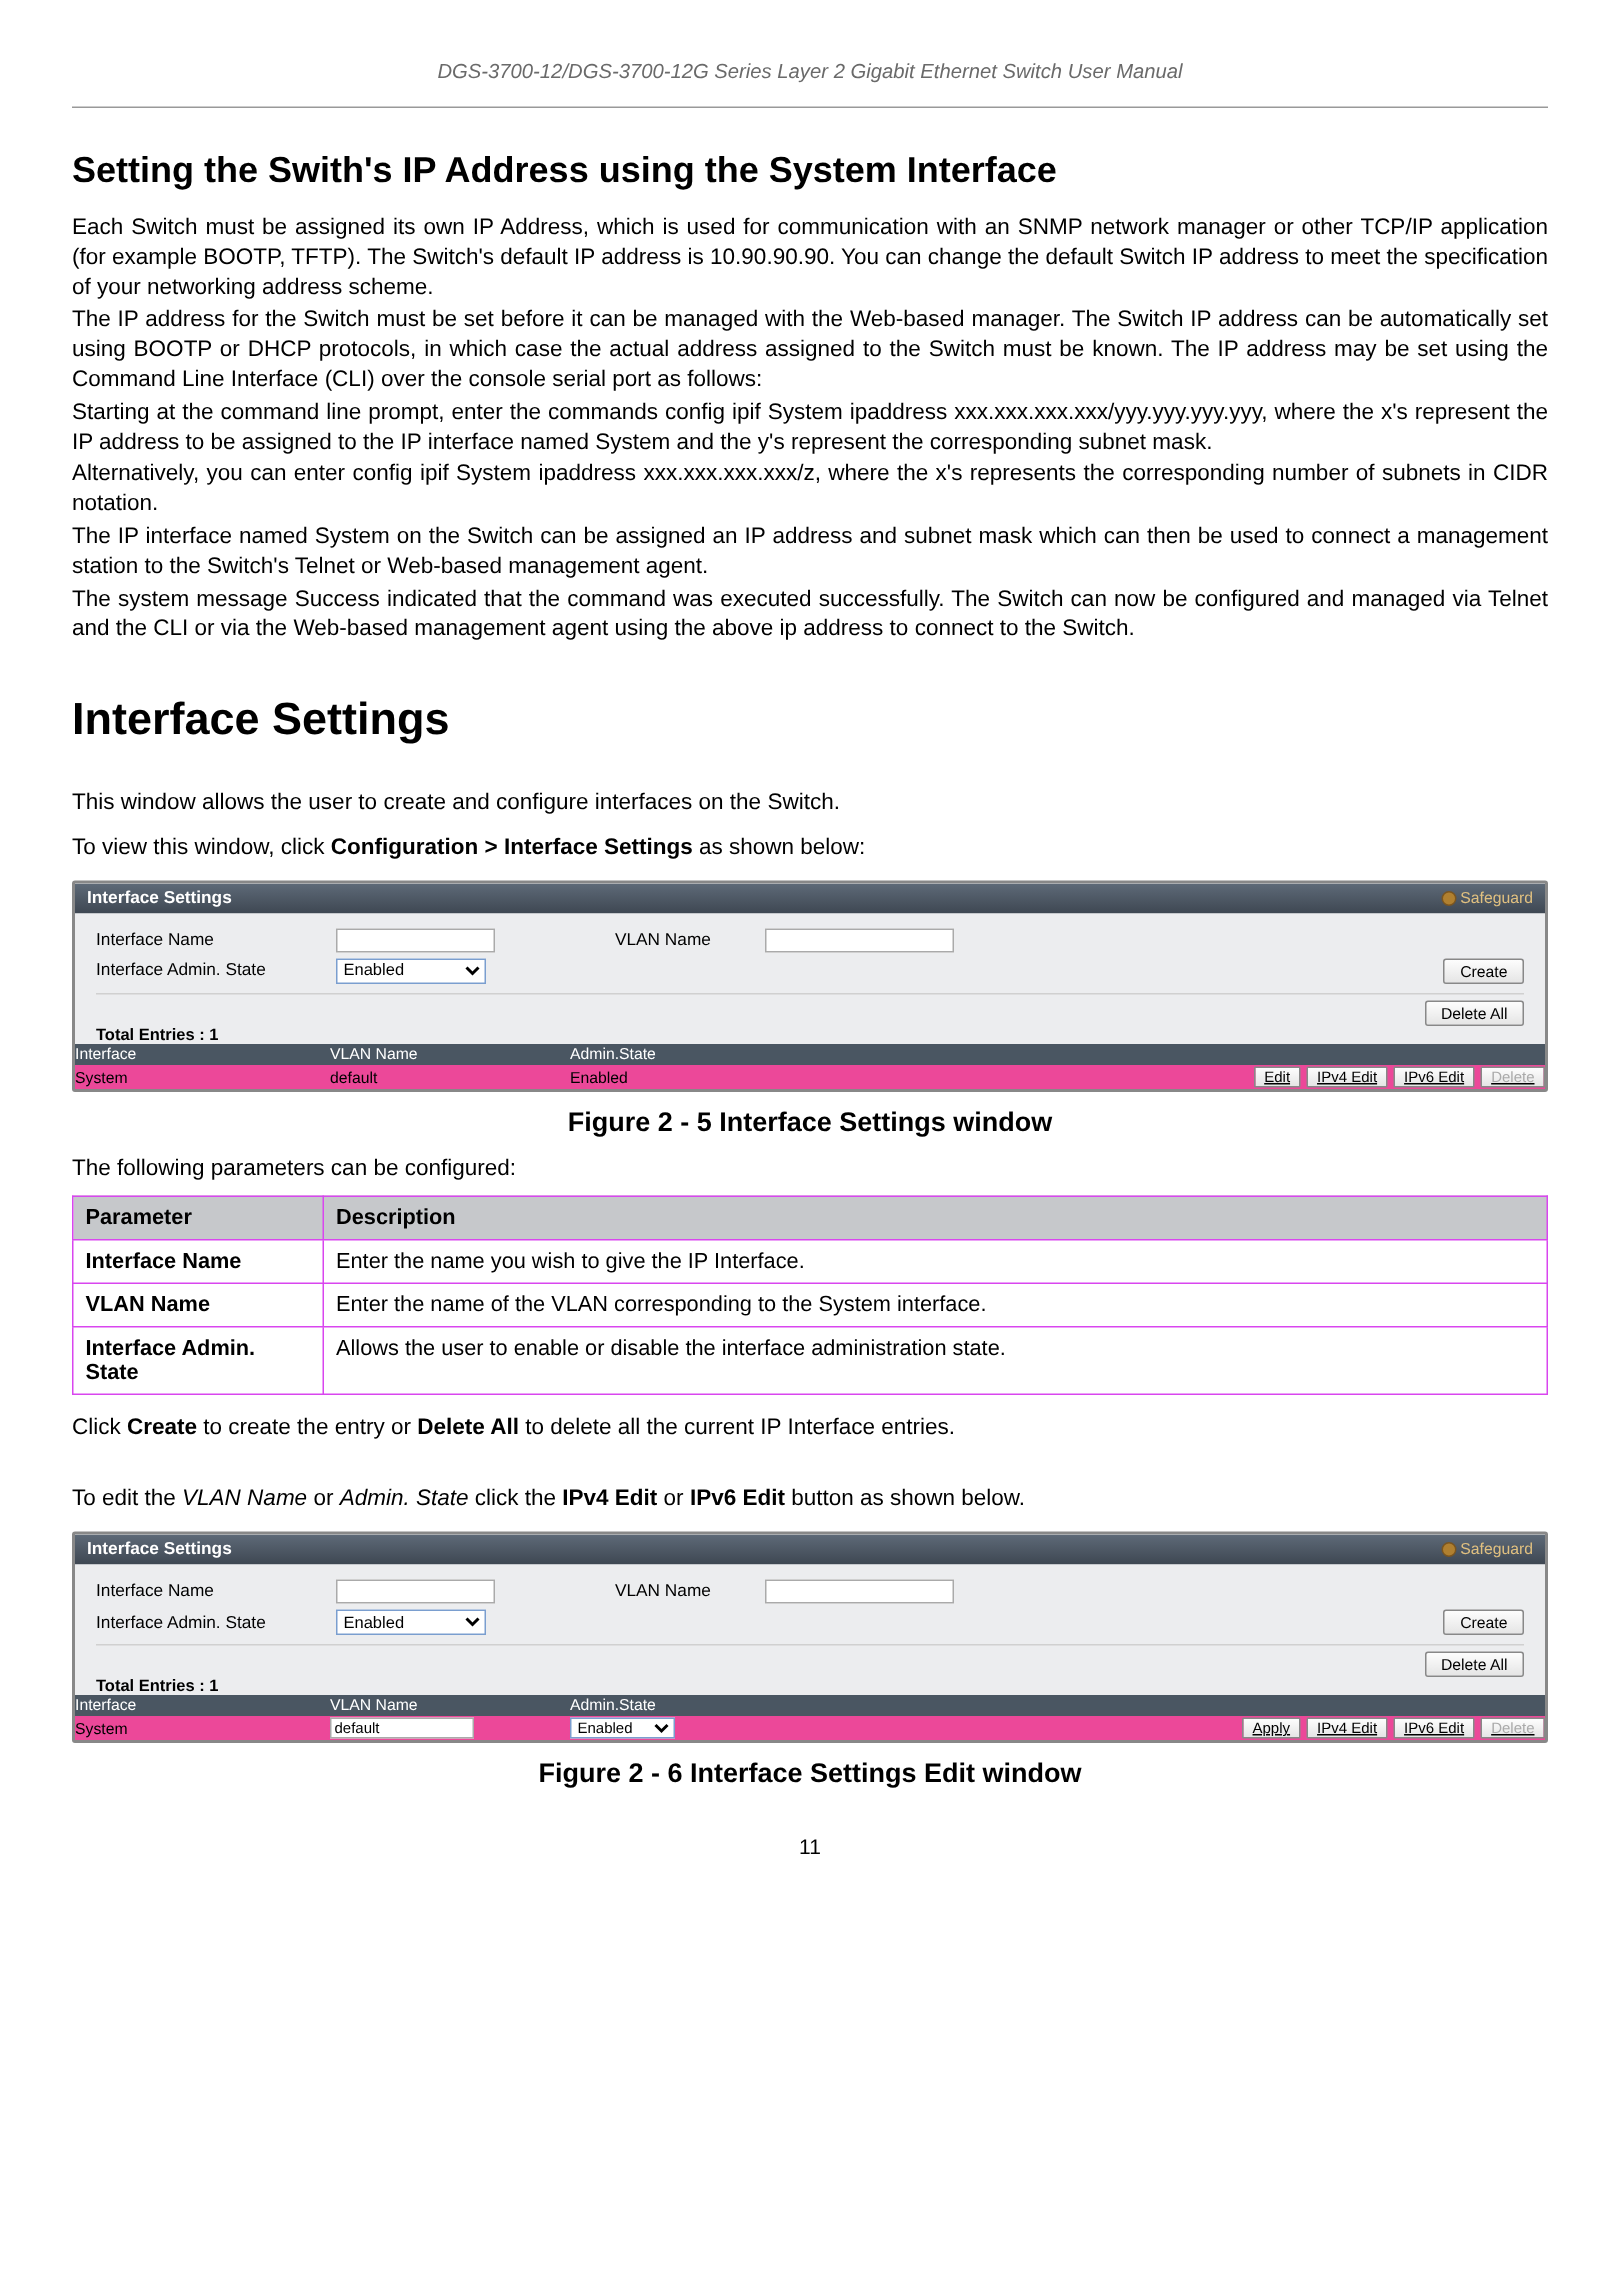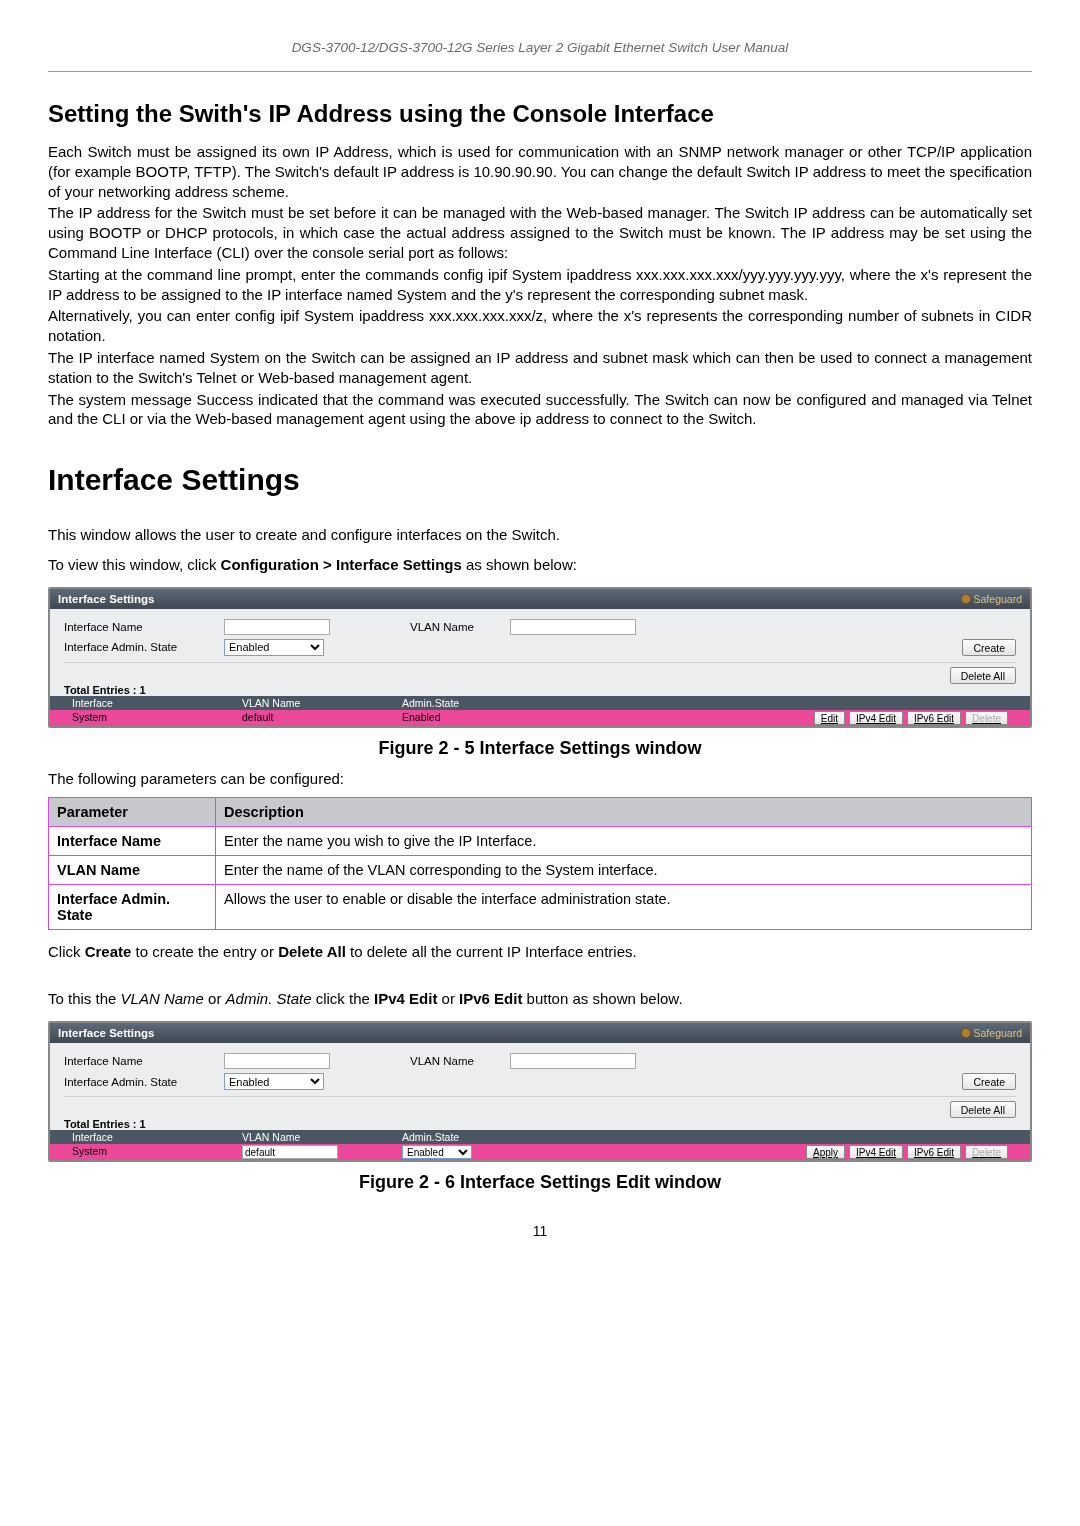--- a/index.html
+++ b/index.html
@@ -122,23 +122,23 @@
     align-items:flex-end;
     margin-top:4px;
   }
   .total-entries { font-weight:bold; font-size:11px; }
   
   .grid {
     margin: 0 -14px -4px -14px;
   }
   .grid-head, .grid-row {
     display:flex;
-    align-items:flex-start;
+    align-items:flex-end;
     font-size:10.5px;
-    padding: 1px 22px;
+    padding: 1px 0;
   }
   .grid-head {
     background:#4a5662;
     color:#fff;
   }
   .grid-row {
     background:#ec4899;
   }
   .col-if { width: 170px; }
   .col-vlan { width: 160px; }
@@ -180,21 +180,21 @@
   }
   table.params td.pname { font-weight:bold; width:150px; }
   .pagenum { text-align:center; font-size:14px; margin-top:30px;}
   .justify-full { text-align: justify; text-justify: inter-word; }
 </style>
 </head>
 <body>
 
 <div class="header-line">DGS-3700-12/DGS-3700-12G Series Layer 2 Gigabit Ethernet Switch User Manual</div>
 
-<h2 class="section">Setting the Swith's IP Address using the Console Interface</h2>
+<h2 class="section">Setting the Swith's IP Address using the System Interface</h2>
 
 <p class="body justify-full">Each Switch must be assigned its own IP Address, which is used for communication with an SNMP network manager or other TCP/IP application (for example BOOTP, TFTP). The Switch's default IP address is 10.90.90.90. You can change the default Switch IP address to meet the specification of your networking address scheme.</p>
 <p class="body justify-full">The IP address for the Switch must be set before it can be managed with the Web-based manager. The Switch IP address can be automatically set using BOOTP or DHCP protocols, in which case the actual address assigned to the Switch must be known. The IP address may be set using the Command Line Interface (CLI) over the console serial port as follows:</p>
 <p class="body justify-full">Starting at the command line prompt, enter the commands config ipif System ipaddress xxx.xxx.xxx.xxx/yyy.yyy.yyy.yyy, where the x's represent the IP address to be assigned to the IP interface named System and the y's represent the corresponding subnet mask.</p>
 <p class="body justify-full">Alternatively, you can enter config ipif System ipaddress xxx.xxx.xxx.xxx/z, where the x's represents the corresponding number of subnets in CIDR notation.</p>
 <p class="body justify-full">The IP interface named System on the Switch can be assigned an IP address and subnet mask which can then be used to connect a management station to the Switch's Telnet or Web-based management agent.</p>
 <p class="body justify-full">The system message Success indicated that the command was executed successfully. The Switch can now be configured and managed via Telnet and the CLI or via the Web-based management agent using the above ip address to connect to the Switch.</p>
 
 <h1 class="chapter">Interface Settings</h1>
 
@@ -278,21 +278,21 @@
       <td class="pname">Interface Admin. State</td>
       <td>Allows the user to enable or disable the interface administration state.</td>
     </tr>
   </tbody>
 </table>
 
 <p class="body">
   <span>Click </span><b>Create</b><span> to create the entry or </span><b>Delete All</b><span> to delete all the current IP Interface entries.</span>
 </p>
 <p class="body spaced">
-  <span>To this the </span><i>VLAN Name</i><span> or </span><i>Admin. State</i><span> click the </span><b>IPv4 Edit</b><span> or </span><b>IPv6 Edit</b><span> button as shown below.</span>
+  <span>To edit the </span><i>VLAN Name</i><span> or </span><i>Admin. State</i><span> click the </span><b>IPv4 Edit</b><span> or </span><b>IPv6 Edit</b><span> button as shown below.</span>
 </p>
 
 <div class="panel">
   <div class="panel-titlebar">
     <span class="title">Interface Settings</span>
     <span class="safeguard">
       <span class="safeguard-dot"></span>
       <span>Safeguard</span>
     </span>
   </div>

